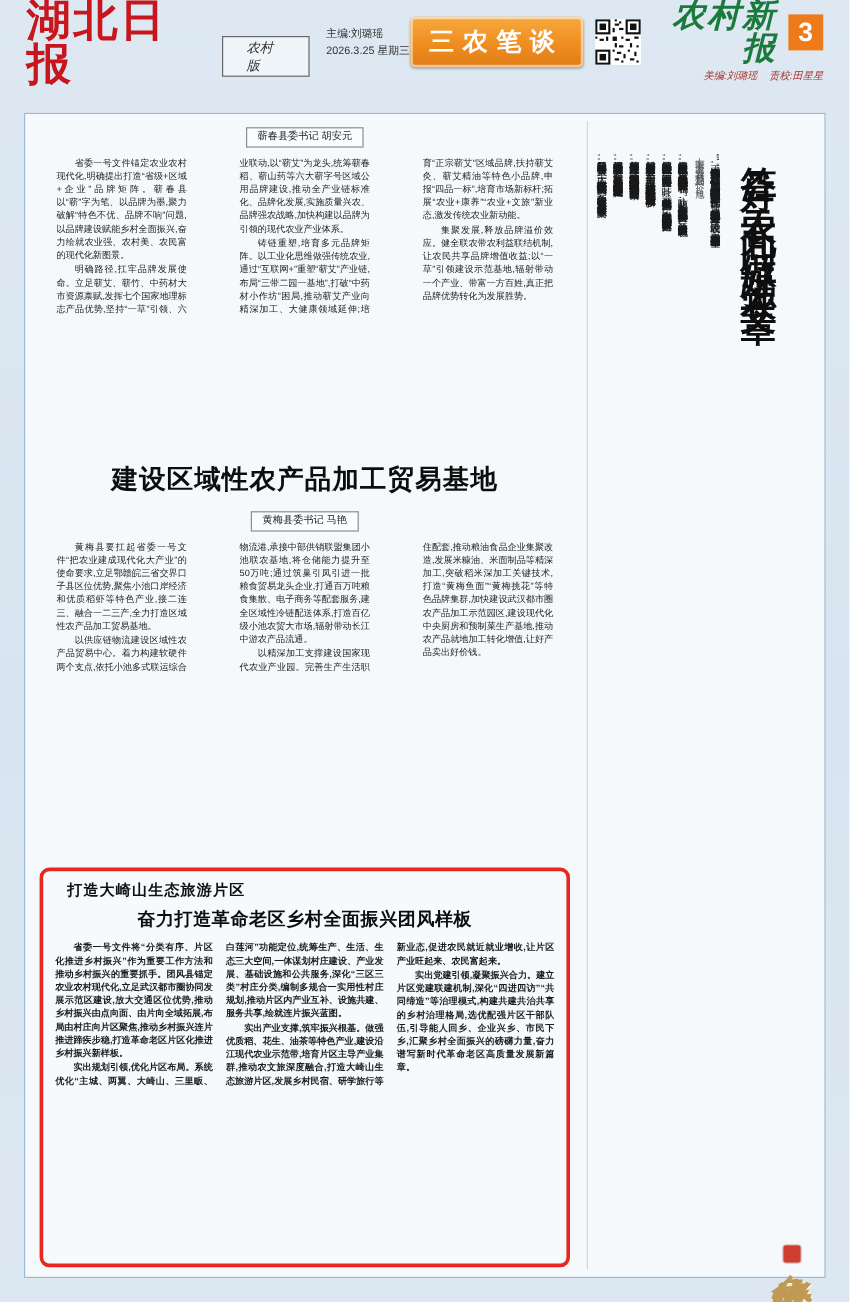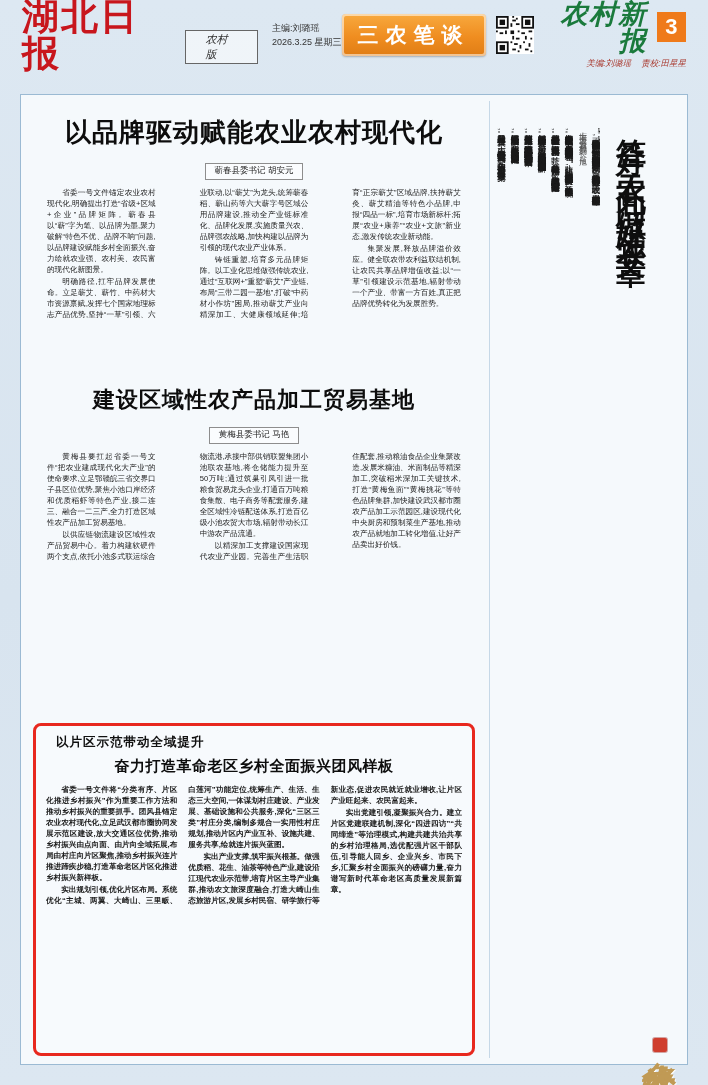--- a/index.html
+++ b/index.html
@@ -192,21 +192,20 @@
         <span>责校:田星星</span>
       </div>
     </div>
   </header>
 
   <div class="frame">
 
     <main class="main">
 
       <article class="art1">
-        <h1 class="a1-head">以品牌驱动赋能农业农村现代化</h1>
         <div class="byline-row">
           <span class="byline-badge">蕲春县委书记 胡安元</span>
         </div>
         <div class="a-body">
           <p>省委一号文件锚定农业农村现代化,明确提出打造“省级+区域+企业”品牌矩阵。蕲春县以“蕲”字为笔、以品牌为墨,聚力破解“特色不优、品牌不响”问题,以品牌建设赋能乡村全面振兴,奋力绘就农业强、农村美、农民富的现代化新图景。</p>
           <p>明确路径,扛牢品牌发展使命。立足蕲艾、蕲竹、中药材大市资源禀赋,发挥七个国家地理标志产品优势,坚持“一草”引领、六业联动,以“蕲艾”为龙头,统筹蕲春稻、蕲山药等六大蕲字号区域公用品牌建设,推动全产业链标准化、品牌化发展,实施质量兴农、品牌强农战略,加快构建以品牌为引领的现代农业产业体系。</p>
           <p>铸链重塑,培育多元品牌矩阵。以工业化思维做强传统农业,通过“互联网+”重塑“蕲艾”产业链,布局“三带二园一基地”,打破“中药材小作坊”困局,推动蕲艾产业向精深加工、大健康领域延伸;培育“正宗蕲艾”区域品牌,扶持蕲艾灸、蕲艾精油等特色小品牌,申报“四品一标”,培育市场新标杆;拓展“农业+康养”“农业+文旅”新业态,激发传统农业新动能。</p>
           <p>集聚发展,释放品牌溢价效应。健全联农带农利益联结机制,让农民共享品牌增值收益;以“一草”引领建设示范基地,辐射带动一个产业、带富一方百姓,真正把品牌优势转化为发展胜势。</p>
         </div>
       </article>
@@ -217,21 +216,21 @@
           <span class="byline-badge">黄梅县委书记 马艳</span>
         </div>
         <div class="a-body">
           <p>黄梅县要扛起省委一号文件“把农业建成现代化大产业”的使命要求,立足鄂赣皖三省交界口子县区位优势,聚焦小池口岸经济和优质稻虾等特色产业,接二连三、融合一二三产,全力打造区域性农产品加工贸易基地。</p>
           <p>以供应链物流建设区域性农产品贸易中心。着力构建软硬件两个支点,依托小池多式联运综合物流港,承接中部供销联盟集团小池联农基地,将仓储能力提升至50万吨;通过筑巢引凤引进一批粮食贸易龙头企业,打通百万吨粮食集散、电子商务等配套服务,建全区域性冷链配送体系,打造百亿级小池农贸大市场,辐射带动长江中游农产品流通。</p>
           <p>以精深加工支撑建设国家现代农业产业园。完善生产生活职住配套,推动粮油食品企业集聚改造,发展米糠油、米面制品等精深加工,突破稻米深加工关键技术,打造“黄梅鱼面”“黄梅挑花”等特色品牌集群,加快建设武汉都市圈农产品加工示范园区,建设现代化中央厨房和预制菜生产基地,推动农产品就地加工转化增值,让好产品卖出好价钱。</p>
         </div>
       </article>
 
       <article class="highlight-box">
-        <div class="kicker">以片区示范带动全域提升</div>
+        <div class="kicker">打造大崎山生态旅游片区</div>
         <h2 class="a3-head">奋力打造革命老区乡村全面振兴团风样板</h2>
         <div class="hl-body">
           <p>省委一号文件将“分类有序、片区化推进乡村振兴”作为重要工作方法和推动乡村振兴的重要抓手。团风县锚定农业农村现代化,立足武汉都市圈协同发展示范区建设,放大交通区位优势,推动乡村振兴由点向面、由片向全域拓展,布局由村庄向片区聚焦,推动乡村振兴连片推进蹄疾步稳,打造革命老区片区化推进乡村振兴新样板。</p>
           <p>实出规划引领,优化片区布局。系统优化“主城、两翼、大崎山、三里畈、白莲河”功能定位,统筹生产、生活、生态三大空间,一体谋划村庄建设、产业发展、基础设施和公共服务,深化“三区三类”村庄分类,编制多规合一实用性村庄规划,推动片区内产业互补、设施共建、服务共享,绘就连片振兴蓝图。</p>
           <p>实出产业支撑,筑牢振兴根基。做强优质稻、花生、油茶等特色产业,建设沿江现代农业示范带,培育片区主导产业集群,推动农文旅深度融合,打造大崎山生态旅游片区,发展乡村民宿、研学旅行等新业态,促进农民就近就业增收,让片区产业旺起来、农民富起来。</p>
           <p>实出党建引领,凝聚振兴合力。建立片区党建联建机制,深化“四进四访”“共同缔造”等治理模式,构建共建共治共享的乡村治理格局,选优配强片区干部队伍,引导能人回乡、企业兴乡、市民下乡,汇聚乡村全面振兴的磅礴力量,奋力谱写新时代革命老区高质量发展新篇章。</p>
         </div>
       </article>
 
     </main>

